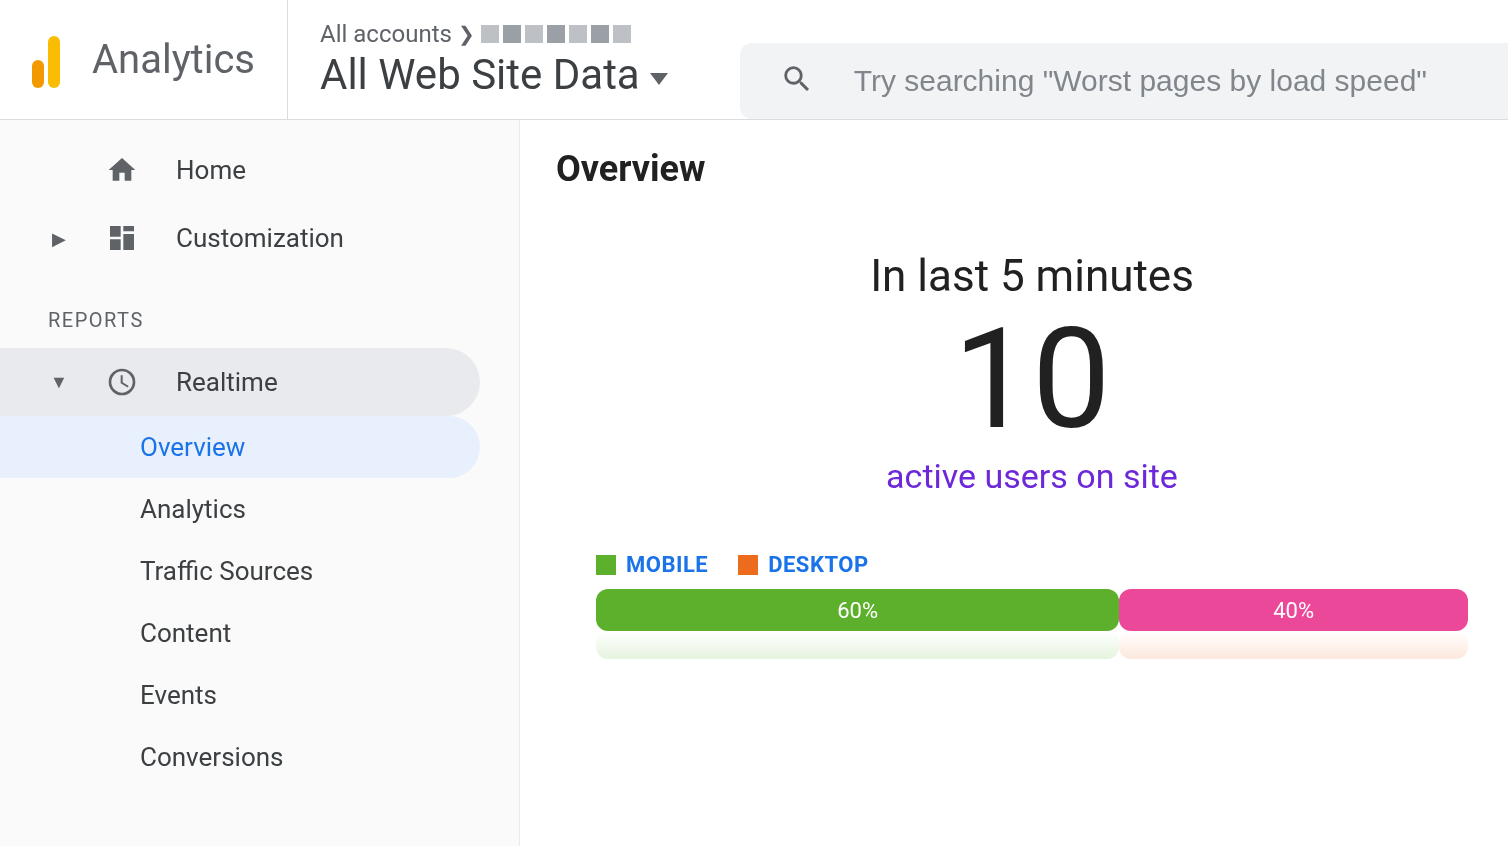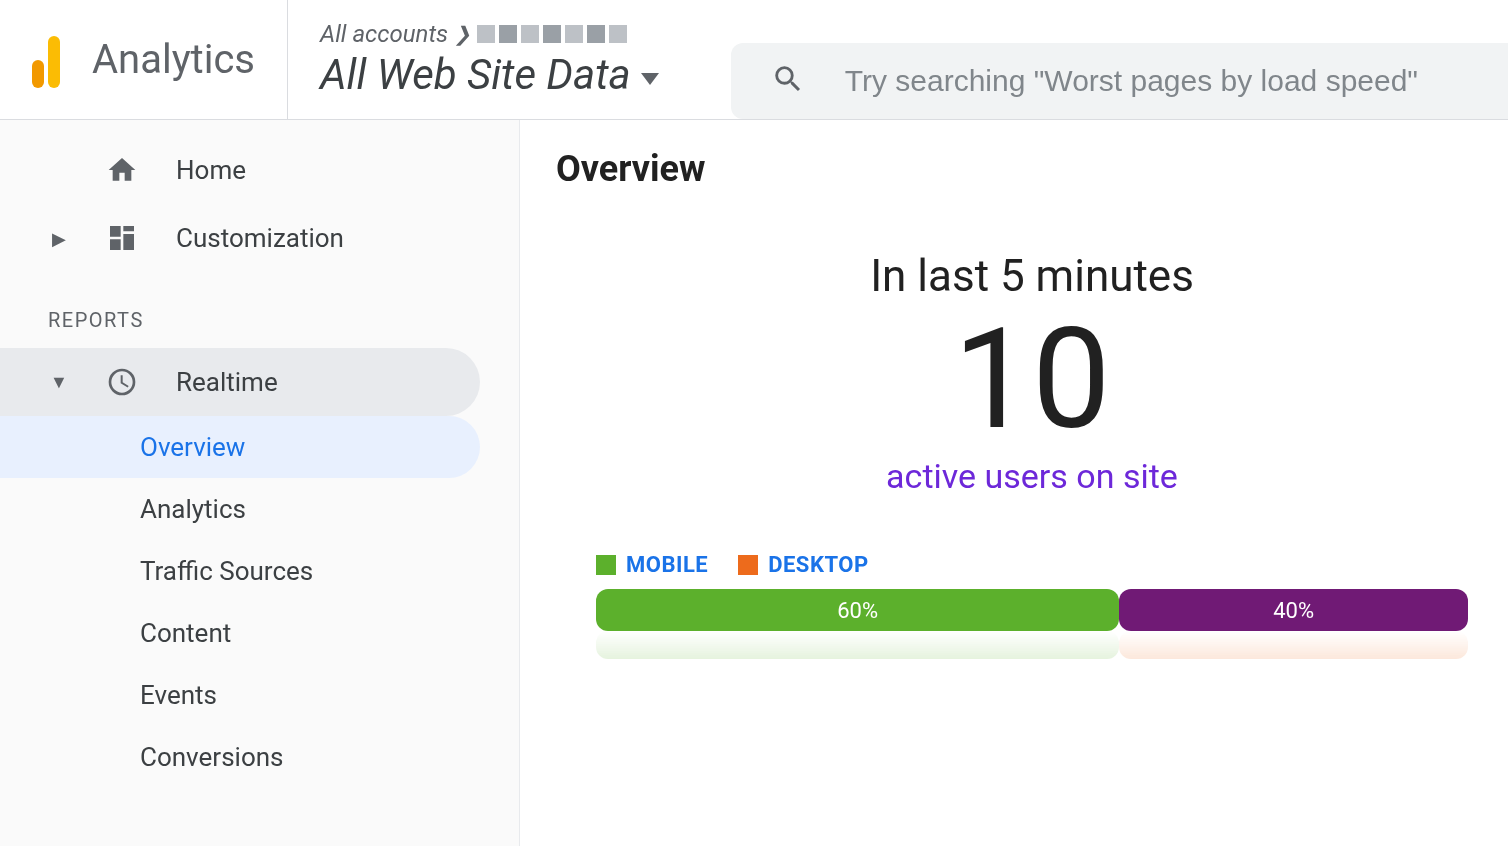--- a/index.html
+++ b/index.html
@@ -31,21 +31,20 @@
   .logo-bar-small { width: 12px; height: 28px; background: #f29900; border-radius: 6px; }
   .logo-bar-large { width: 12px; height: 52px; background: #fbbc04; border-radius: 6px; }
   .logo-text { font-size: 40px; color: #5f6368; font-weight: 400; }
   .account-block {
     display: flex;
     flex-direction: column;
     justify-content: center;
     padding: 0 32px;
     height: 100%;
     gap: 2px;
-    font-style: italic;
   }
   .account-line1 { display: flex; align-items: center; gap: 6px; font-size: 24px; color: #5f6368; }
   .account-line1 .chev { font-size: 20px; color:#5f6368;}
   .pixelated { display:flex; gap:4px; }
   .pixelated span { width:18px; height:18px; background:#9aa0a6; }
   .pixelated span:nth-child(odd){ background:#bdc1c6; }
   .account-line2 { display:flex; align-items:center; gap:10px; font-size: 42px; color: #3c4043; }
   .account-line2 .tri { width:0; height:0; border-left:9px solid transparent; border-right:9px solid transparent; border-top:12px solid #5f6368; margin-top:8px;}
   .search-block {
     flex: 1;
@@ -247,21 +246,21 @@
       <div class="legend-item">
         <span class="legend-swatch" id="swatch-desktop" style="background: rgb(237, 107, 28);"></span>
         <span>DESKTOP</span>
       </div>
     </div>
 
     <div class="bar">
       <div class="bar-seg" id="seg-mobile" style="background: rgb(92, 176, 44); width: 60%;">
         <span>60%</span>
       </div>
-      <div class="bar-seg" id="seg-desktop" style="background: #701a75; width: 40%; align-items: center;">
+      <div class="bar-seg" id="seg-desktop" style="background: #ec4899; width: 40%; align-items: center;">
         <span>40%</span>
       </div>
     </div>
     <div class="bar-reflect">
       <div class="bar-seg" id="seg-mobile-r" style="background: rgb(92, 176, 44); width: 60%;"></div>
       <div class="bar-seg" id="seg-desktop-r" style="background: rgb(237, 107, 28); width: 40%;"></div>
     </div>
   </main>
 </div>
 

